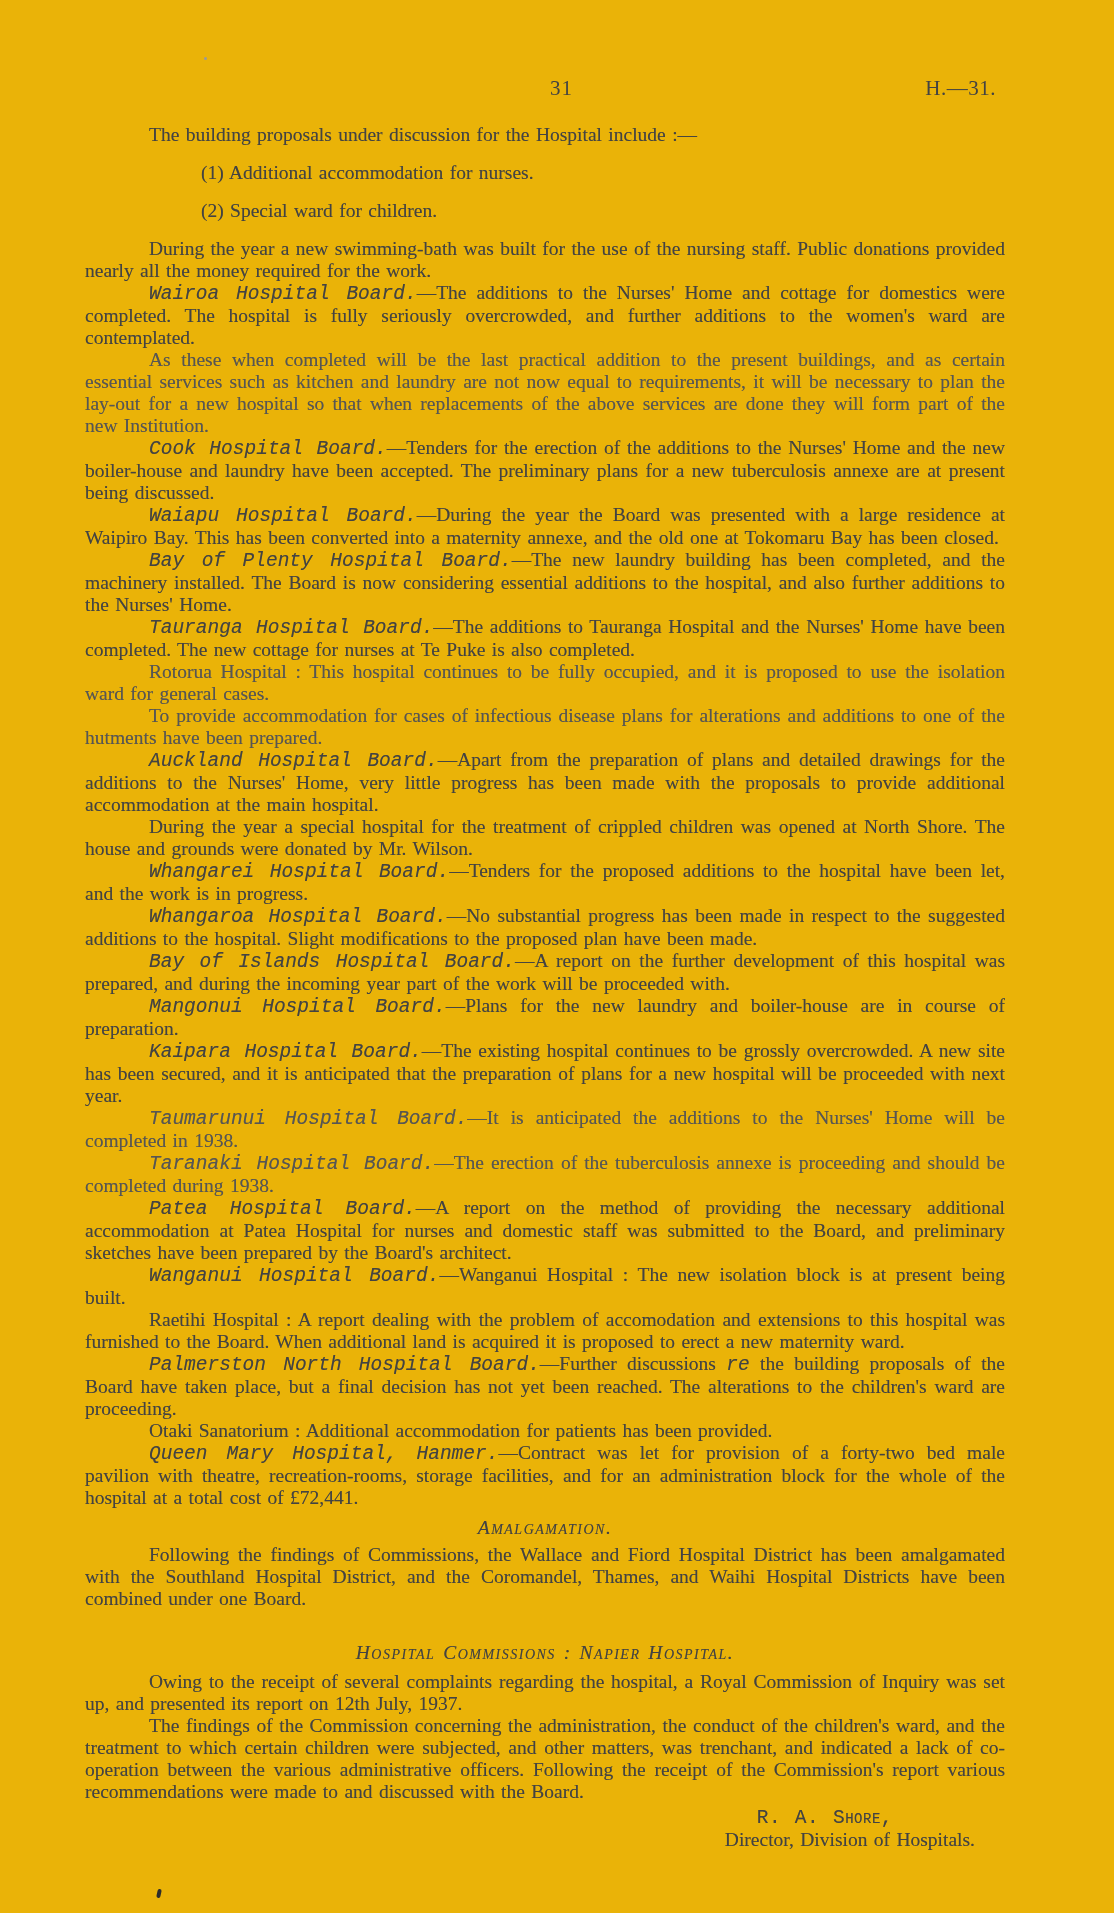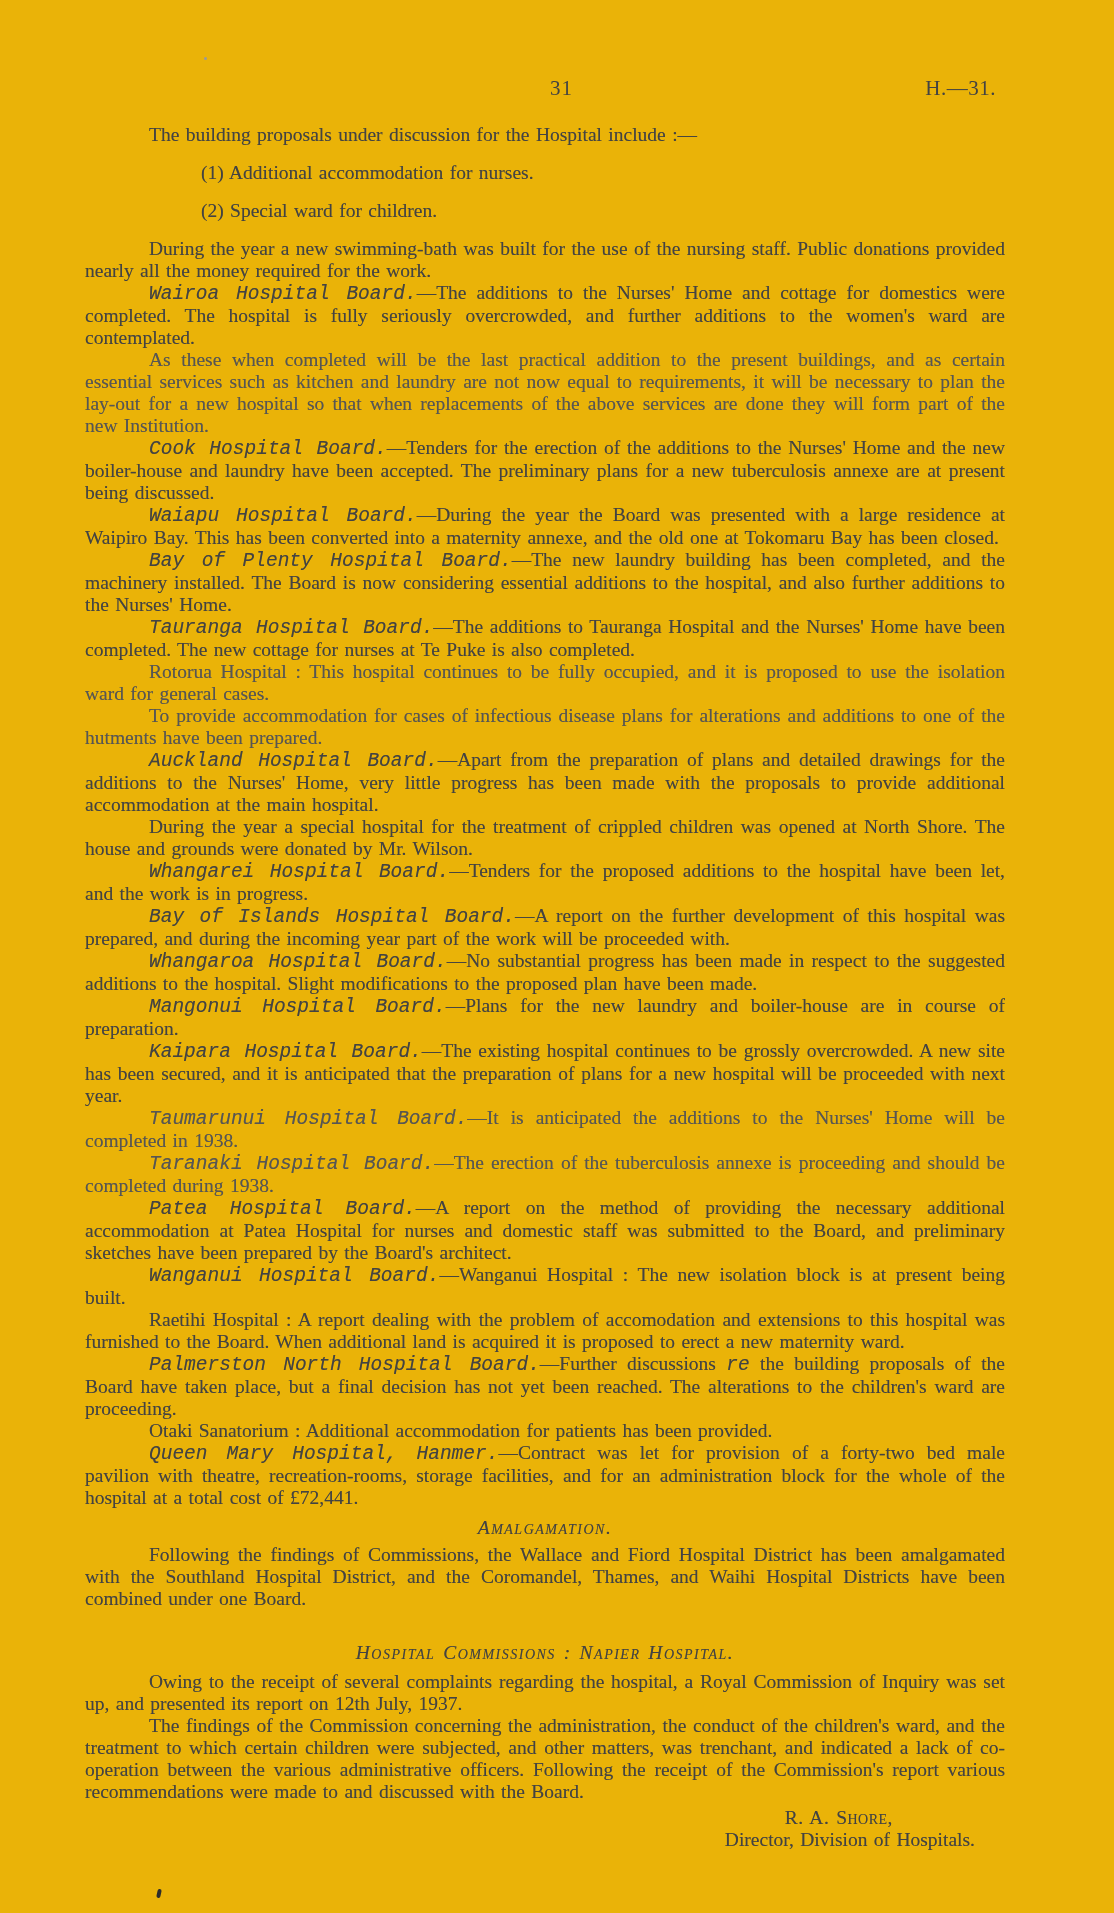--- a/index.html
+++ b/index.html
@@ -26,21 +26,21 @@
   p.para i{font-style:italic;font-family:Liberation Mono, monospace;}
   .light{color:#565656;}
   h3.section-heading{
     margin:8px 0 5px 0;
     font-size:19.5px;font-weight:normal;
     text-align:center;text-indent:0;
     font-variant:small-caps;letter-spacing:1.5px;font-style:italic;
   }
   h3.spaced{margin-top:32px;margin-bottom:7px;}
   .signature{margin-top:4px;text-align:right;}
-  .signature .sig-name{padding-right:112px;font-variant:small-caps;letter-spacing:0.5px;}
+  .signature .sig-name{padding-right:112px;font-variant:small-caps;letter-spacing:0.5px;font-family:Liberation Mono, monospace;}
   .signature .sig-title{padding-right:30px;}
   .speck{position:absolute;background:#2c2c2c;}
   .speck-bottom{left:157px;top:1889px;width:4px;height:9px;border-radius:2px;transform:rotate(12deg);}
   .speck-top{left:204px;top:57px;width:3px;height:3px;border-radius:50%;background:#9a9a9a;}
 </style>
 </head>
 <body>
 
 <div class="page">
 
@@ -61,22 +61,22 @@
     <p class="para light"><span>As these when completed will be the last practical addition to the present buildings, and as certain essential services such as kitchen and laundry are not now equal to requirements, it will be necessary to plan the lay-out for a new hospital so that when replacements of the above services are done they will form part of the new Institution.</span></p>
     <p class="para"><i>Cook Hospital Board.</i><span>—Tenders for the erection of the additions to the Nurses' Home and the new boiler-house and laundry have been accepted.  The preliminary plans for a new tuberculosis annexe are at present being discussed.</span></p>
     <p class="para"><i>Waiapu Hospital Board.</i><span>—During the year the Board was presented with a large residence at Waipiro Bay.  This has been converted into a maternity annexe, and the old one at Tokomaru Bay has been closed.</span></p>
     <p class="para"><i>Bay of Plenty Hospital Board.</i><span>—The new laundry building has been completed, and the machinery installed.  The Board is now considering essential additions to the hospital, and also further additions to the Nurses' Home.</span></p>
     <p class="para"><i>Tauranga Hospital Board.</i><span>—The additions to Tauranga Hospital and the Nurses' Home have been completed.  The new cottage for nurses at Te Puke is also completed.</span></p>
     <p class="para light"><span>Rotorua Hospital :  This hospital continues to be fully occupied, and it is proposed to use the isolation ward for general cases.</span></p>
     <p class="para light"><span>To provide accommodation for cases of infectious disease plans for alterations and additions to one of the hutments have been prepared.</span></p>
     <p class="para"><i>Auckland Hospital Board.</i><span>—Apart from the preparation of plans and detailed drawings for the additions to the Nurses' Home, very little progress has been made with the proposals to provide additional accommodation at the main hospital.</span></p>
     <p class="para"><span>During the year a special hospital for the treatment of crippled children was opened at North Shore.  The house and grounds were donated by Mr. Wilson.</span></p>
     <p class="para"><i>Whangarei Hospital Board.</i><span>—Tenders for the proposed additions to the hospital have been let, and the work is in progress.</span></p>
+    <p class="para"><i>Whangaroa Hospital Board.</i><span>—No substantial progress has been made in respect to the suggested additions to the hospital.  Slight modifications to the proposed plan have been made.</span></p>
     <p class="para"><i>Bay of Islands Hospital Board.</i><span>—A report on the further development of this hospital was prepared, and during the incoming year part of the work will be proceeded with.</span></p>
-    <p class="para"><i>Whangaroa Hospital Board.</i><span>—No substantial progress has been made in respect to the suggested additions to the hospital.  Slight modifications to the proposed plan have been made.</span></p>
     <p class="para"><i>Mangonui Hospital Board.</i><span>—Plans for the new laundry and boiler-house are in course of preparation.</span></p>
     <p class="para"><i>Kaipara Hospital Board.</i><span>—The existing hospital continues to be grossly overcrowded.  A new site has been secured, and it is anticipated that the preparation of plans for a new hospital will be proceeded with next year.</span></p>
     <p class="para light"><i>Taumarunui Hospital Board.</i><span>—It is anticipated the additions to the Nurses' Home will be completed in 1938.</span></p>
     <p class="para light"><i>Taranaki Hospital Board.</i><span>—The erection of the tuberculosis annexe is proceeding and should be completed during 1938.</span></p>
     <p class="para"><i>Patea Hospital Board.</i><span>—A report on the method of providing the necessary additional accommodation at Patea Hospital for nurses and domestic staff was submitted to the Board, and preliminary sketches have been prepared by the Board's architect.</span></p>
     <p class="para"><i>Wanganui Hospital Board.</i><span>—Wanganui Hospital :  The new isolation block is at present being built.</span></p>
     <p class="para"><span>Raetihi Hospital :  A report dealing with the problem of accomodation and extensions to this hospital was furnished to the Board.  When additional land is acquired it is proposed to erect a new maternity ward.</span></p>
     <p class="para"><i>Palmerston North Hospital Board.</i><span>—Further discussions </span><i>re</i><span> the building proposals of the Board have taken place, but a final decision has not yet been reached.  The alterations to the children's ward are proceeding.</span></p>
     <p class="para"><span>Otaki Sanatorium :  Additional accommodation for patients has been provided.</span></p>
     <p class="para"><i>Queen Mary Hospital, Hanmer.</i><span>—Contract was let for provision of a forty-two bed male pavilion with theatre, recreation-rooms, storage facilities, and for an administration block for the whole of the hospital at a total cost of £72,441.</span></p>

